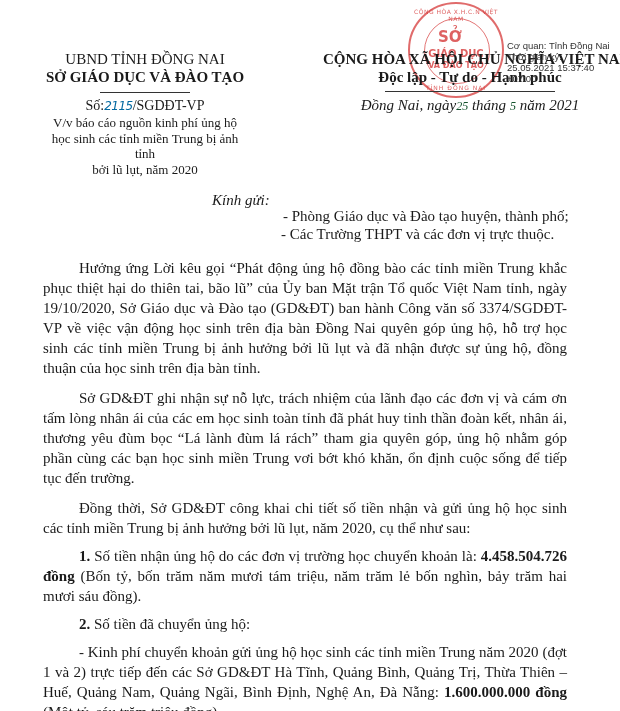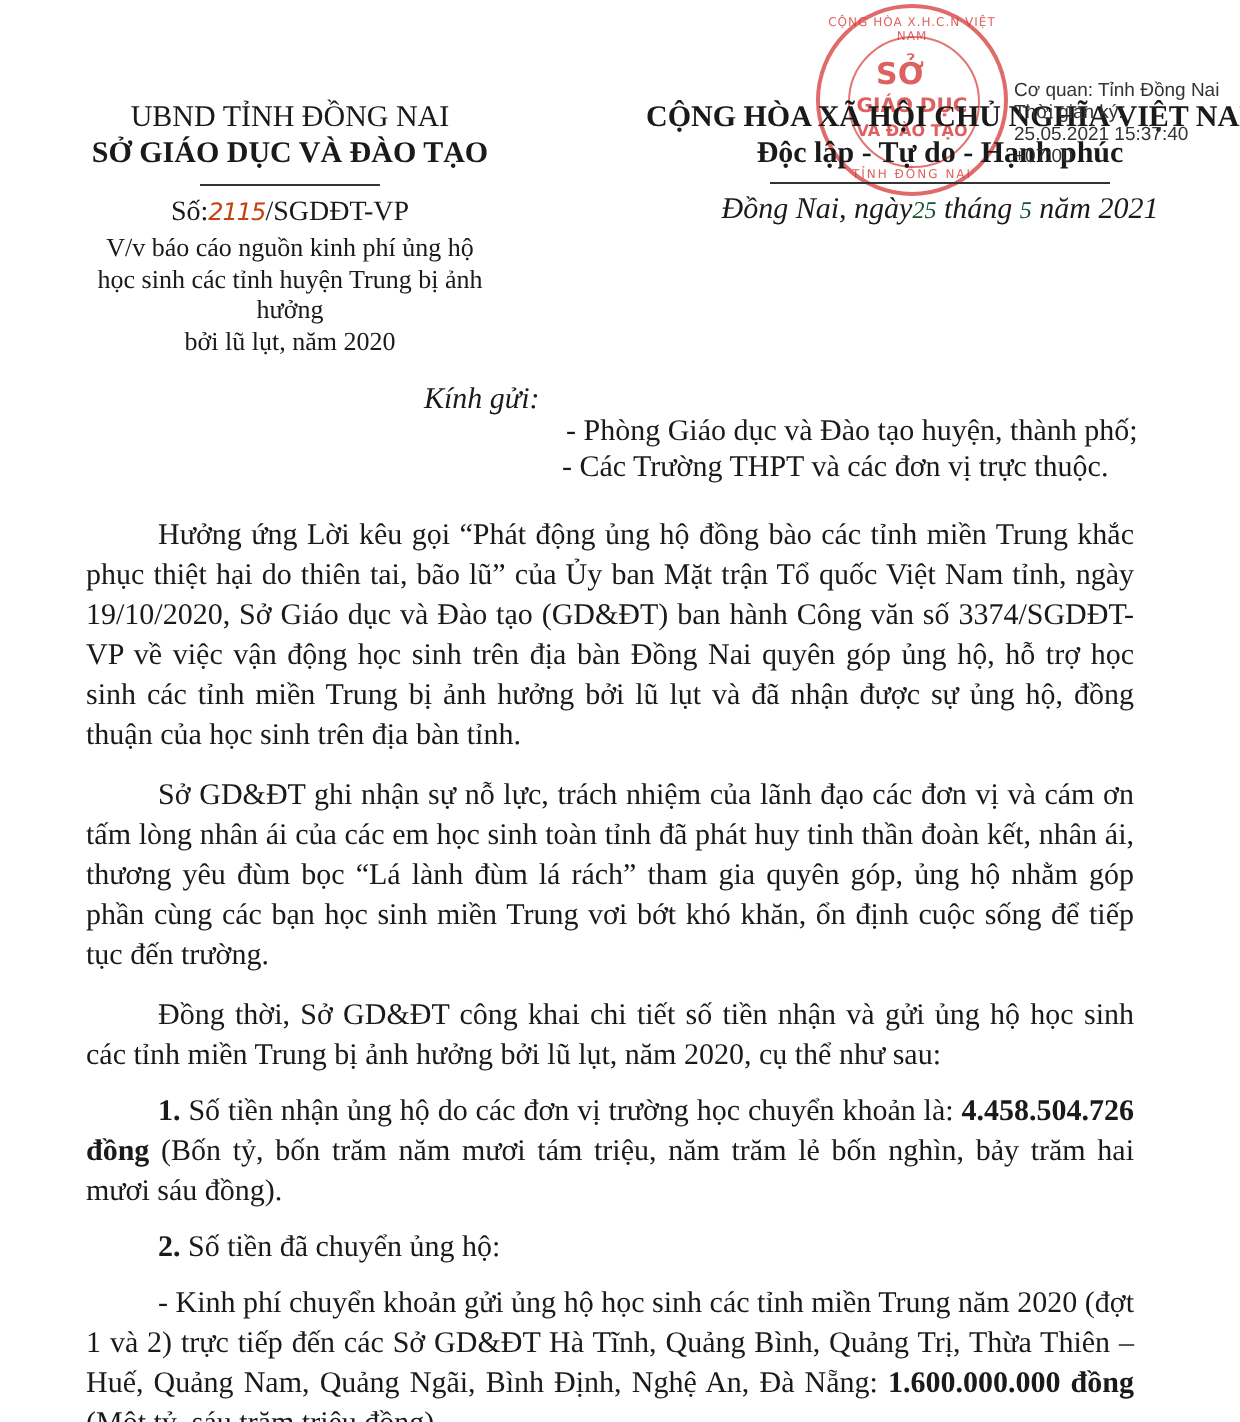--- a/index.html
+++ b/index.html
@@ -11,21 +11,21 @@
       position: relative;
     }
     .page { position: absolute; left: 0; top: 0; width: 620px; height: 711px; }
 
     
     .hdr-left { position: absolute; left: 40px; top: 50px; width: 210px; text-align: center; }
     .org1 { font-size: 15px; line-height: 18px; }
     .org2 { font-size: 15px; line-height: 18px; font-weight: bold; }
     .rule-left { width: 90px; height: 1px; background: #333; margin: 6px auto 4px auto; }
     .docno { font-size: 14px; line-height: 18px; }
-    .docno .hand { font-family: "DejaVu Sans", sans-serif; font-style: italic; color: #c2410c; font-size: 12px; letter-spacing: -0.5px; }
+    .docno .hand { font-family: "DejaVu Sans", sans-serif; font-style: italic; color: #0369a1; font-size: 12px; letter-spacing: -0.5px; }
     .subject { font-size: 13px; line-height: 15.5px; }
 
     
     .hdr-right { position: absolute; left: 325px; top: 50px; width: 290px; text-align: center; }
     .nation { font-size: 15px; line-height: 18px; font-weight: bold; white-space: nowrap; margin-left: -2px; }
     .motto { font-size: 15px; line-height: 18px; font-weight: bold; }
     .rule-right { width: 170px; height: 1px; background: #333; margin: 5px auto 4px auto; }
     .place-date { font-size: 15px; line-height: 18px; font-style: italic; }
     .place-date .hand { font-family: Liberation Serif, serif; color: #14532d; font-size: 12px; font-style: italic; }
 
@@ -68,21 +68,21 @@
 
   <div class="hdr-left">
     <div class="org1">UBND TỈNH ĐỒNG NAI</div>
     <div class="org2">SỞ GIÁO DỤC VÀ ĐÀO TẠO</div>
     <div class="rule-left"></div>
     <div class="docno">
       <span>Số:</span><span class="hand">2115</span><span>/SGDĐT-VP</span>
     </div>
     <div class="subject">
       <div>V/v báo cáo nguồn kinh phí ủng hộ</div>
-      <div>học sinh các tỉnh  huyện Trung bị ảnh hưởng</div>
+      <div>học sinh các tỉnh  miền Trung bị ảnh tỉnh</div>
       <div>bởi lũ lụt, năm 2020</div>
     </div>
   </div>
 
   <div class="stamp">
     <div class="stamp-inner"></div>
     <div class="stamp-ring-top">CỘNG HÒA X.H.C.N VIỆT NAM</div>
     <div class="stamp-l1">SỞ</div>
     <div class="stamp-l2">GIÁO DỤC</div>
     <div class="stamp-l3">VÀ ĐÀO TẠO</div>

